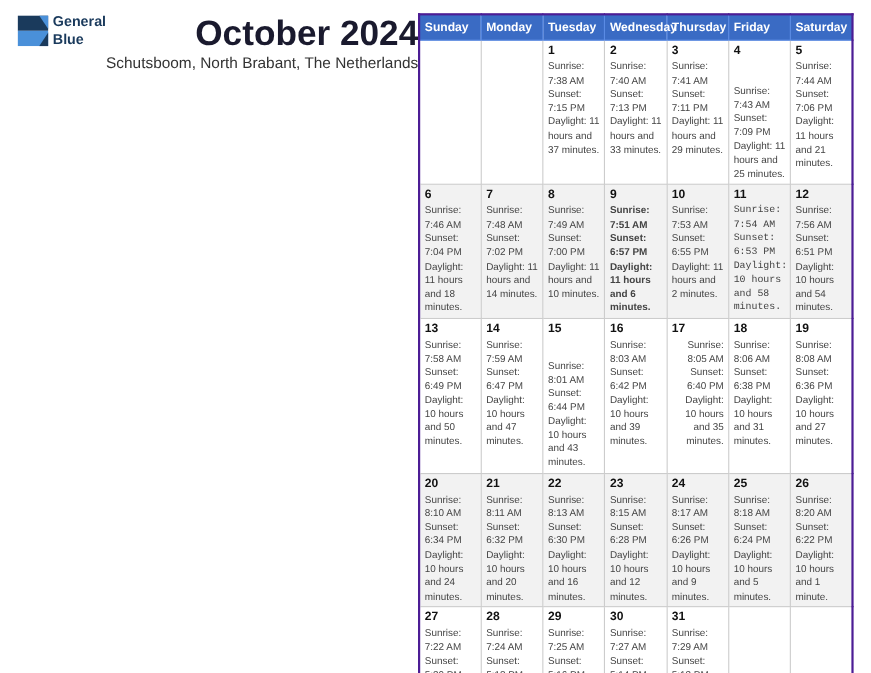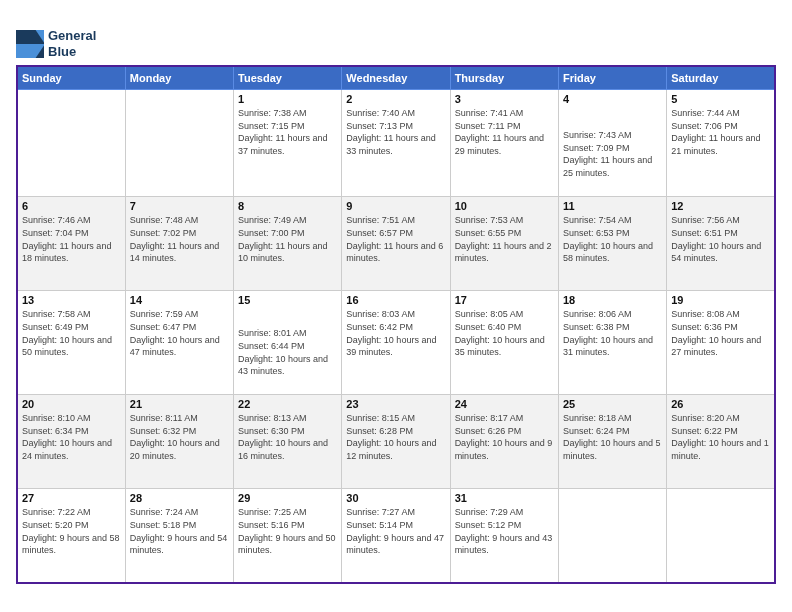--- a/index.html
+++ b/index.html
@@ -6,23 +6,23 @@
     body {
       font-family: Arial, sans-serif;
       background: #fff;
       width: 792px;
       height: 612px;
       overflow: hidden;
     }
     .page {
       width: 792px;
       height: 612px;
-      padding: 28px 16px;
+      padding: 12px 16px;
       display: flex;
-      flex-direction: column;
+      flex-direction: row;
     }
     .header {
       display: flex;
       justify-content: space-between;
       align-items: flex-start;
       margin-bottom: 6px;
     }
     .logo {
       display: flex;
       align-items: center;
@@ -107,20 +107,24 @@
         <rect x="0" y="0" width="40" height="20" fill="#1a3a5c"></rect>
         <rect x="0" y="20" width="40" height="20" fill="#4a90d9"></rect>
         <polygon points="28,0 40,0 40,18" fill="#4a90d9"></polygon>
         <polygon points="28,40 40,40 40,22" fill="#1a3a5c"></polygon>
       </svg>
       <div class="logo-text">
         <div>General</div>
         <div>Blue</div>
       </div>
     </div>
+    <div class="title-block">
+      <div class="month-title">October 2024</div>
+      <div class="subtitle">Schutsboom, North Brabant, The Netherlands</div>
+    </div>
   </div>
 
   <table class="calendar">
     <thead>
       <tr>
 
       <th>Sunday</th>
           <th>Monday</th>
           <th>Tuesday</th>
           <th>Wednesday</th>
@@ -178,33 +182,33 @@
 Daylight: 11 hours and 14 minutes.</div>
           </td>
           <td>
             <span class="day-num">8</span>
             <div class="day-info" style="white-space: pre-line;">Sunrise: 7:49 AM
 Sunset: 7:00 PM
 Daylight: 11 hours and 10 minutes.</div>
           </td>
           <td>
             <span class="day-num">9</span>
-            <div class="day-info" style="white-space: pre-line;">Sunrise: 7:51 AM
+            <div class="day-info" style="white-space: pre-line; font-weight: bold;">Sunrise: 7:51 AM
 Sunset: 6:57 PM
 Daylight: 11 hours and 6 minutes.</div>
           </td>
           <td>
             <span class="day-num">10</span>
             <div class="day-info" style="white-space: pre-line;">Sunrise: 7:53 AM
 Sunset: 6:55 PM
 Daylight: 11 hours and 2 minutes.</div>
           </td>
           <td>
             <span class="day-num">11</span>
-            <div class="day-info" style="white-space: pre-line;">Sunrise: 7:54 AM
+            <div class="day-info" style="white-space: pre-line; font-family: Liberation Mono, monospace;">Sunrise: 7:54 AM
 Sunset: 6:53 PM
 Daylight: 10 hours and 58 minutes.</div>
           </td>
           <td>
             <span class="day-num">12</span>
             <div class="day-info" style="white-space: pre-line;">Sunrise: 7:56 AM
 Sunset: 6:51 PM
 Daylight: 10 hours and 54 minutes.</div>
           </td>
         </tr>
@@ -228,21 +232,21 @@
 Daylight: 10 hours and 43 minutes.</div>
           </td>
           <td>
             <span class="day-num">16</span>
             <div class="day-info" style="white-space: pre-line;">Sunrise: 8:03 AM
 Sunset: 6:42 PM
 Daylight: 10 hours and 39 minutes.</div>
           </td>
           <td>
             <span class="day-num">17</span>
-            <div class="day-info" style="white-space: pre-line;">Sunrise: 8:05 AM
+            <div class="day-info" style="white-space: pre-line; text-align: right;">Sunrise: 8:05 AM
 Sunset: 6:40 PM
 Daylight: 10 hours and 35 minutes.</div>
           </td>
           <td>
             <span class="day-num">18</span>
             <div class="day-info" style="white-space: pre-line;">Sunrise: 8:06 AM
 Sunset: 6:38 PM
 Daylight: 10 hours and 31 minutes.</div>
           </td>
           <td>

